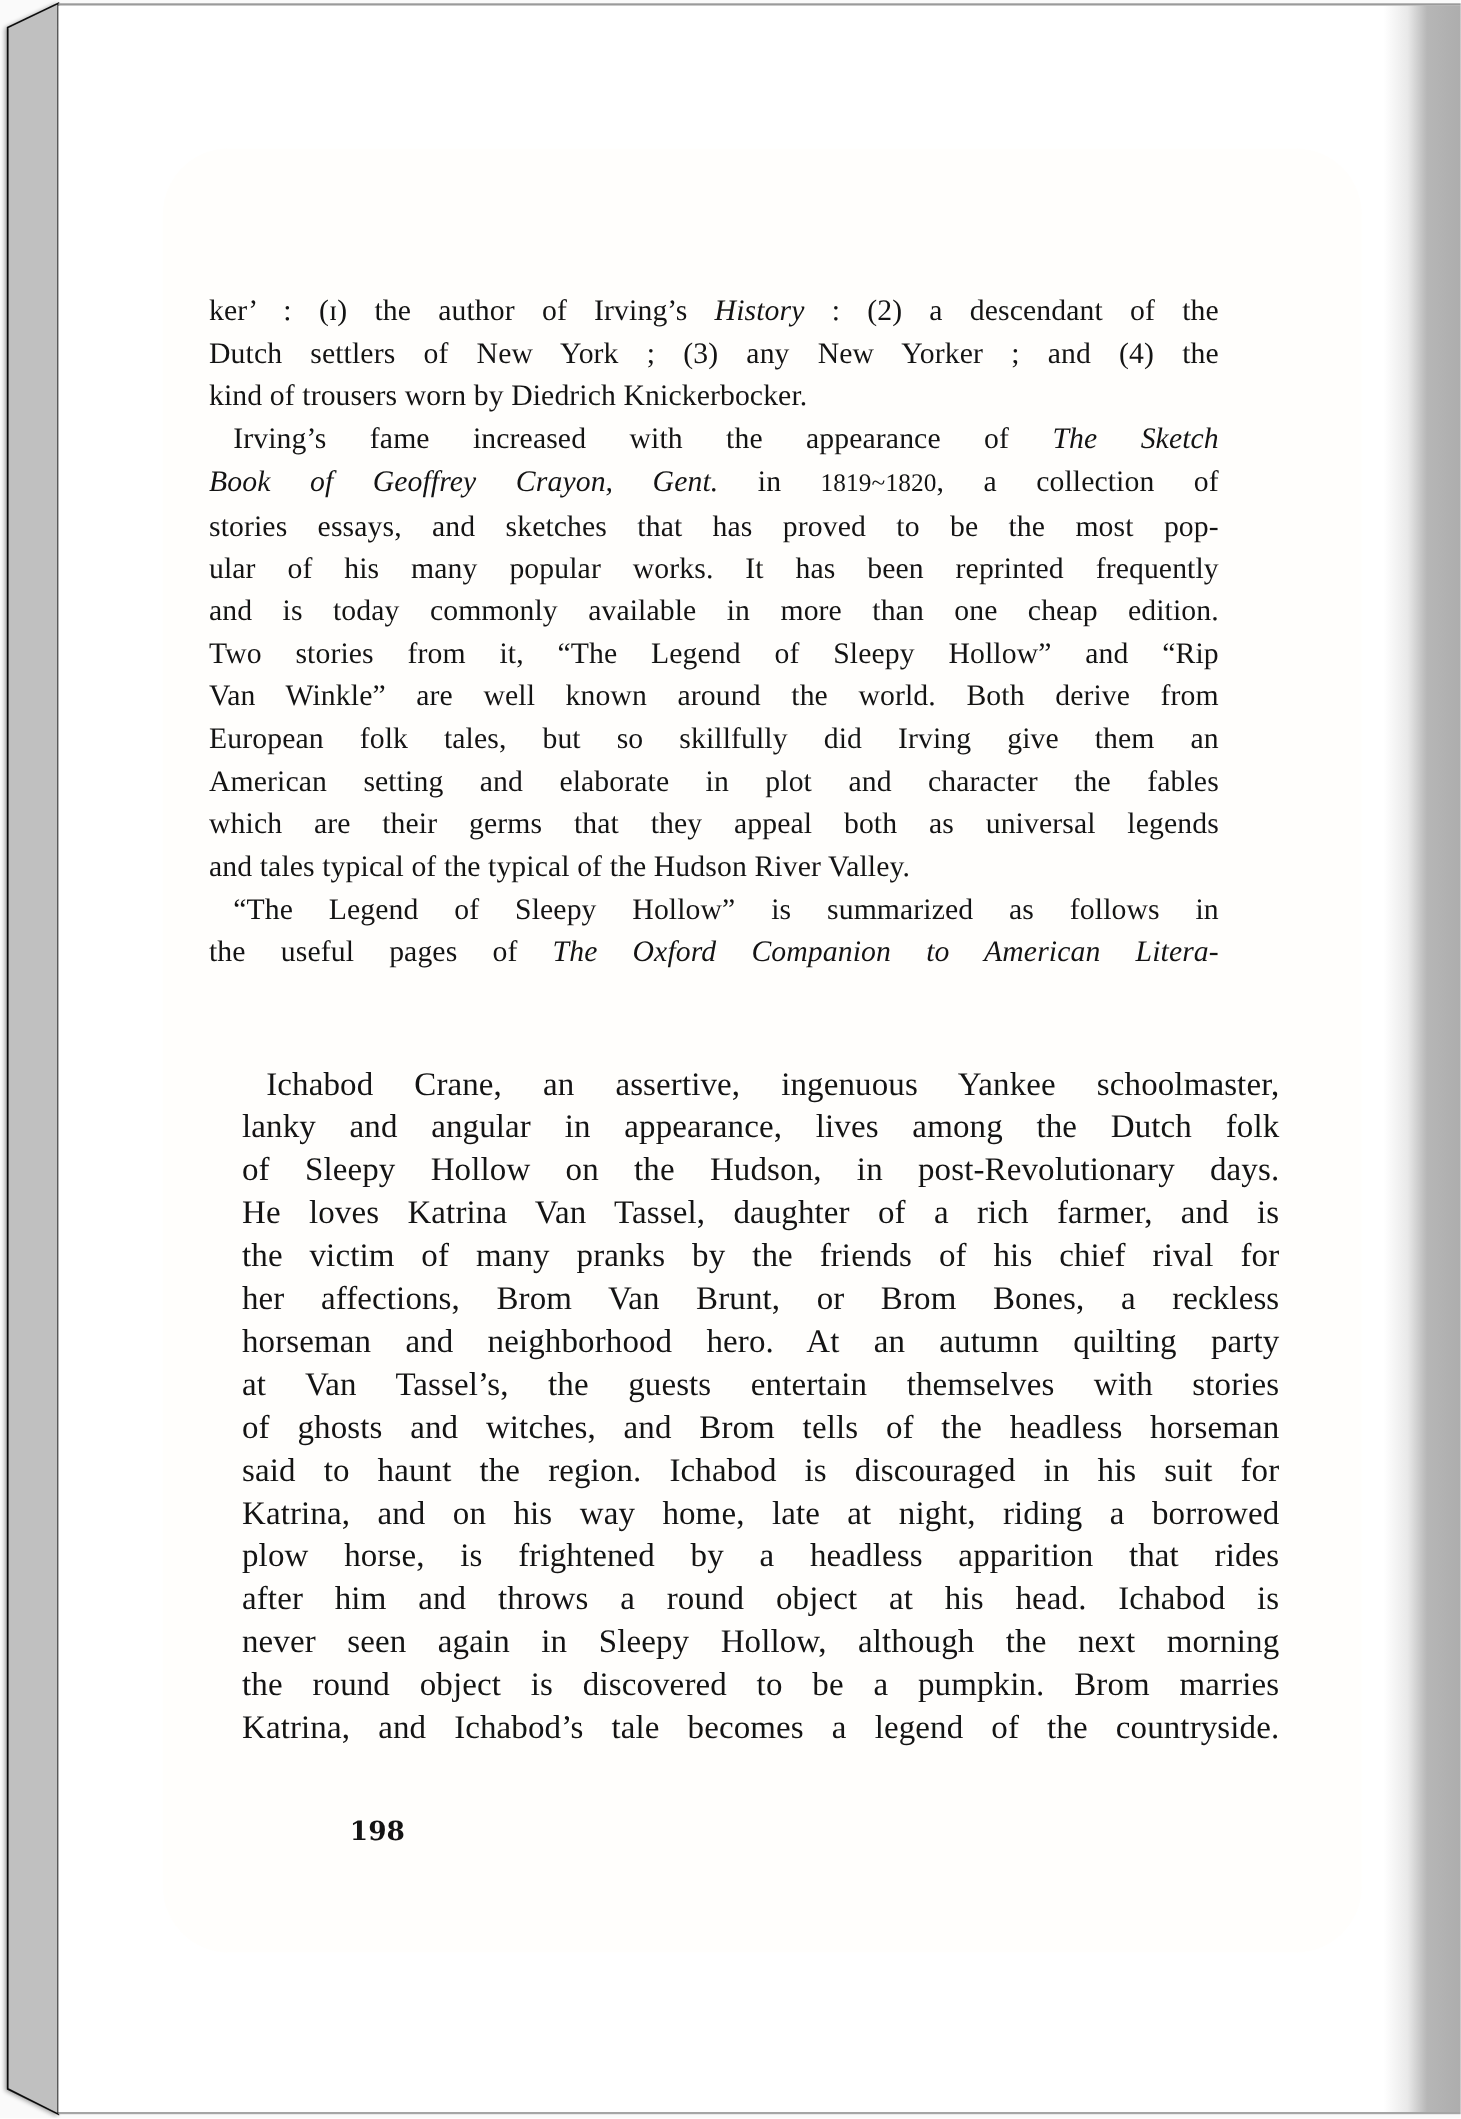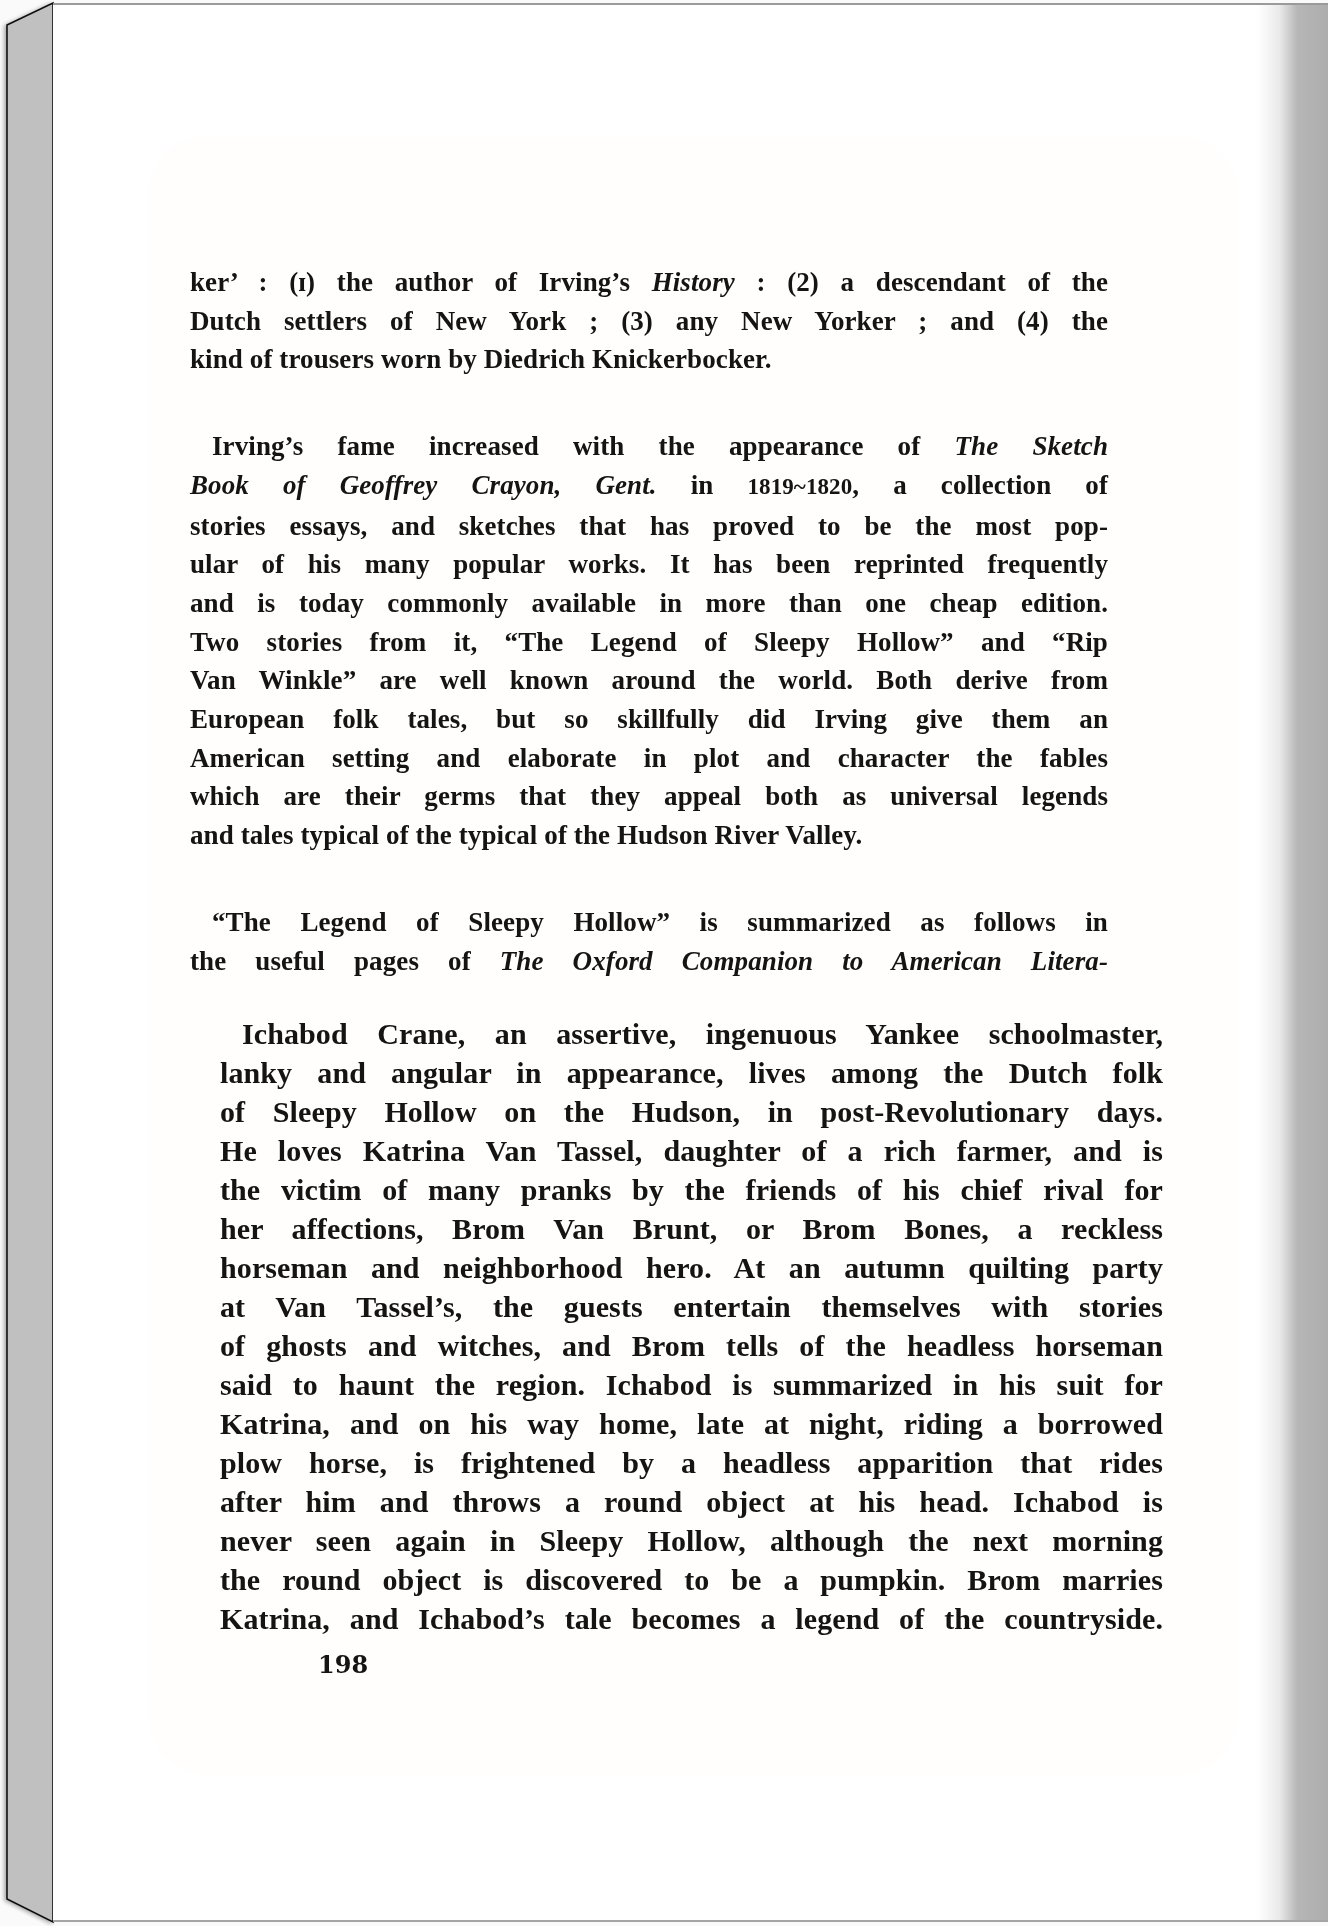--- a/index.html
+++ b/index.html
@@ -55,26 +55,25 @@
     line-height: 38.7px;
     text-align: justify;
     margin: 0;
     letter-spacing: 0.1px;
   }
   .para .line {
     display: block;
     text-align: justify;
     text-align-last: justify;
     white-space: nowrap;
-    font-weight: bold;
   }
   .para .line.last {
     text-align-last: left;
   }
-  .line.first-indent { padding-left: 22px; margin-top: 48px; }
+  .line.first-indent { padding-left: 22px; }
   .quote-block {
     position: absolute;
     left: 220px;
     top: 966px;
     width: 943px;
   }
   .quote-block .para {
     font-size: 30px;
     line-height: 39px;
   }
@@ -146,21 +145,21 @@
       <p class="para">
         <span class="line first-indent">Ichabod Crane, an assertive, ingenuous Yankee schoolmaster,</span>
         <span class="line">lanky and angular in appearance, lives among the Dutch folk</span>
         <span class="line">of Sleepy Hollow on the Hudson, in post-Revolutionary days.</span>
         <span class="line">He loves Katrina Van Tassel, daughter of a rich farmer, and is</span>
         <span class="line">the victim of many pranks by the friends of his chief rival for</span>
         <span class="line">her affections, Brom Van Brunt, or Brom Bones, a reckless</span>
         <span class="line">horseman and neighborhood hero. At an autumn quilting party</span>
         <span class="line">at Van Tassel’s, the guests entertain themselves with stories</span>
         <span class="line">of ghosts and witches, and Brom tells of the headless horseman</span>
-        <span class="line">said to haunt the region. Ichabod is summarized in his suit for</span>
+        <span class="line">said to haunt the region. Ichabod is discouraged in his suit for</span>
         <span class="line">Katrina, and on his way home, late at night, riding a borrowed</span>
         <span class="line">plow horse, is frightened by a headless apparition that rides</span>
         <span class="line">after him and throws a round object at his head. Ichabod is</span>
         <span class="line">never seen again in Sleepy Hollow, although the next morning</span>
         <span class="line">the round object is discovered to be a pumpkin. Brom marries</span>
         <span class="line">Katrina, and Ichabod’s tale becomes a legend of the countryside.</span>
       </p>
     </div>
 
   <div class="page-number">198</div>

